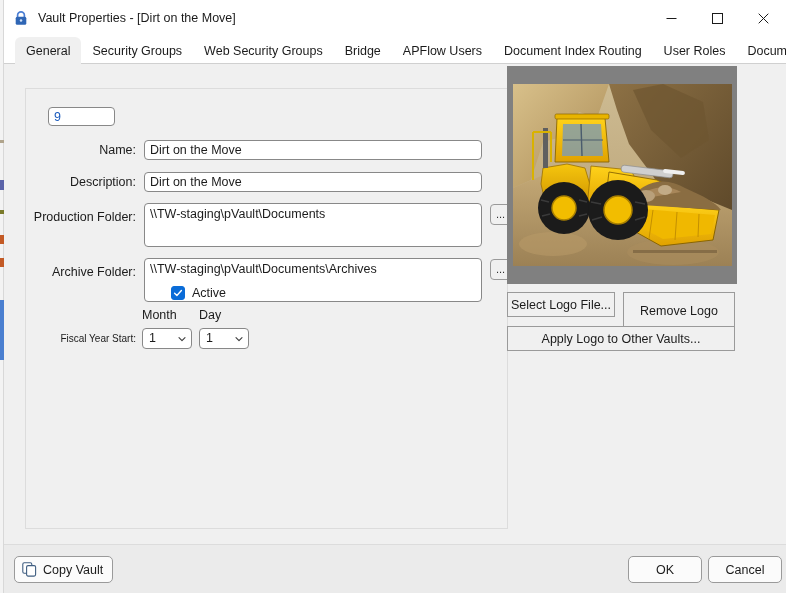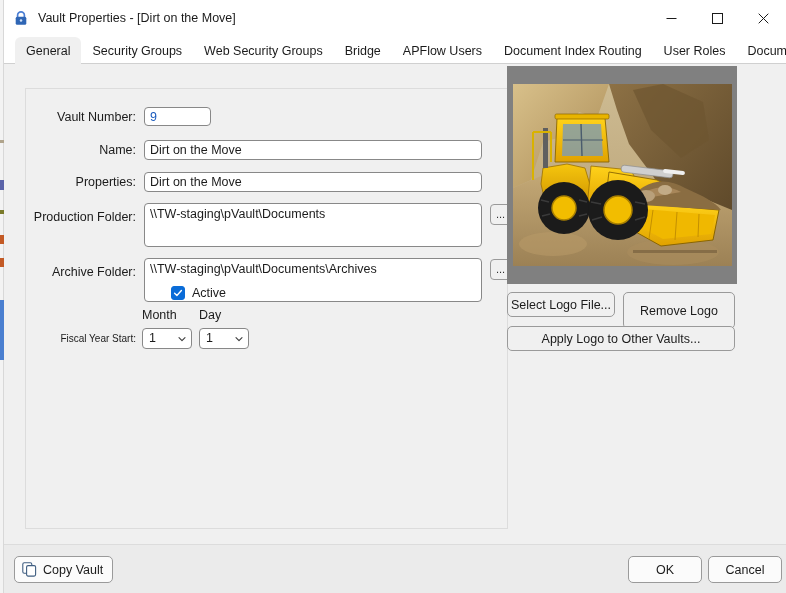--- a/index.html
+++ b/index.html
@@ -269,21 +269,21 @@
   #logo-photo {
     width: 219px;
     height: 182px;
     display: block;
   }
 
   .logo-btn {
     position: absolute;
     background: #f0f0f0;
     border: 1px solid #9a9a9a;
-    border-radius: 5px;
+    border-radius: 0;
     font-family: inherit;
     font-size: 12.5px;
     color: #1b1b1b;
     cursor: default;
     padding: 0;
   }
   #btn-select-logo { left: 503px; top: 228px; width: 108px; height: 25px; }
   #btn-remove-logo { left: 619px; top: 228px; width: 112px; height: 37px; }
   #btn-apply-logo   { left: 503px; top: 262px; width: 228px; height: 25px; }
 
@@ -378,31 +378,30 @@
     <button class="tab">Document Index Routing</button>
     <button class="tab">User Roles</button>
     <button class="tab">Document Publishing</button>
   </div>
 
   <div id="dialog-body">
 
     <div id="general-panel"></div>
 
     <div class="row" style="left:36px; top:43px;">
-      <div class="lbl" style="width:96px;">Vault Number:</div>
       <input id="vault-number" class="tbox" type="text" style="margin-left: 8px;" value="9">
     </div>
 
     <div class="row" style="left:36px; top:76px;">
       <div class="lbl" style="width:96px;">Name:</div>
       <input class="tbox" type="text" style="margin-left: 8px; width: 338px; height: 20px;" value="Dirt on the Move">
     </div>
 
     <div class="row" style="left:36px; top:108px;">
-      <div class="lbl" style="width:96px;">Properties:</div>
+      <div class="lbl" style="width:96px;">Description:</div>
       <input class="tbox" type="text" style="margin-left: 8px; width: 338px; height: 20px;" value="Dirt on the Move">
     </div>
 
     <div class="row" style="left:16px; top:139px;">
       <div class="lbl" style="width:116px; padding-top:4px;">Production Folder:</div>
       <textarea class="tbox area" style="margin-left: 8px; width: 338px; height: 44px;">\\TW-staging\pVault\Documents</textarea>
       <button class="browse-btn" style="margin-left:8px; margin-top:1px;">...</button>
     </div>
 
     <div class="row" style="left:16px; top:194px;">

